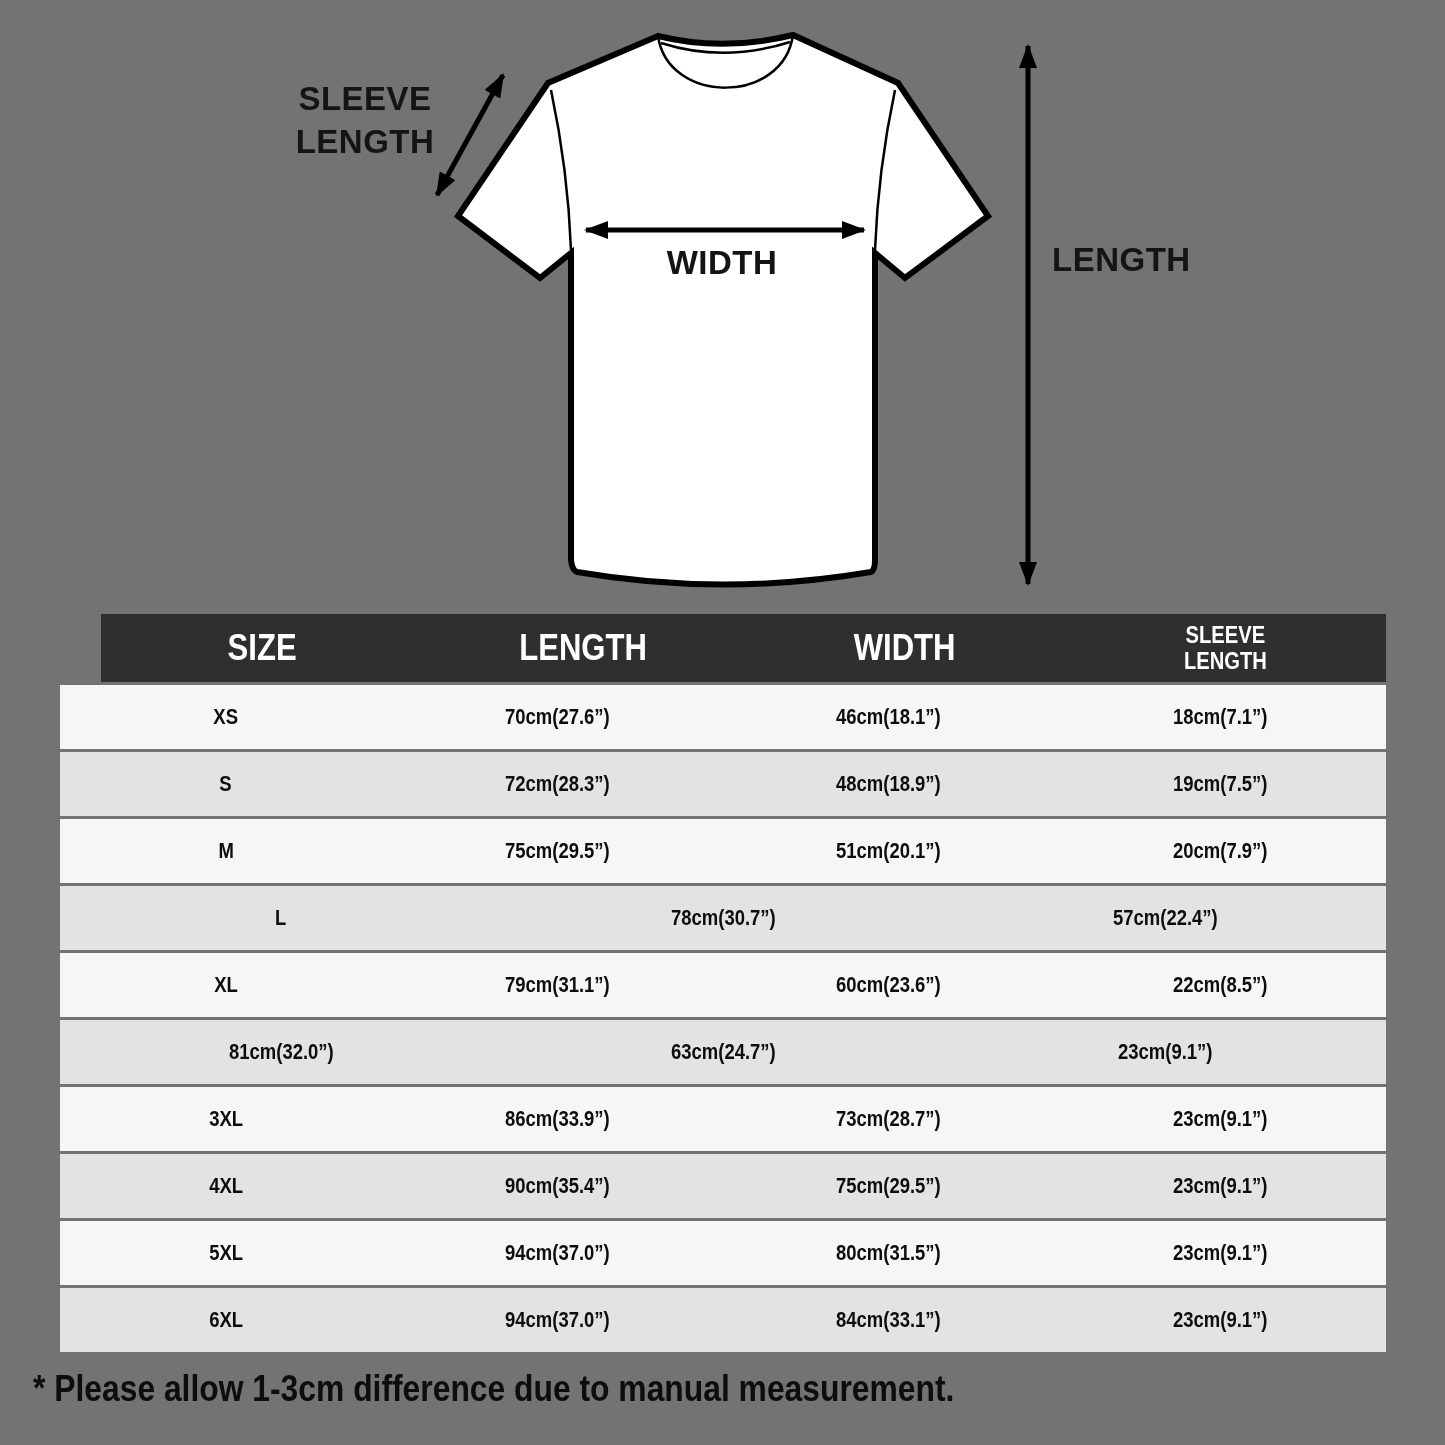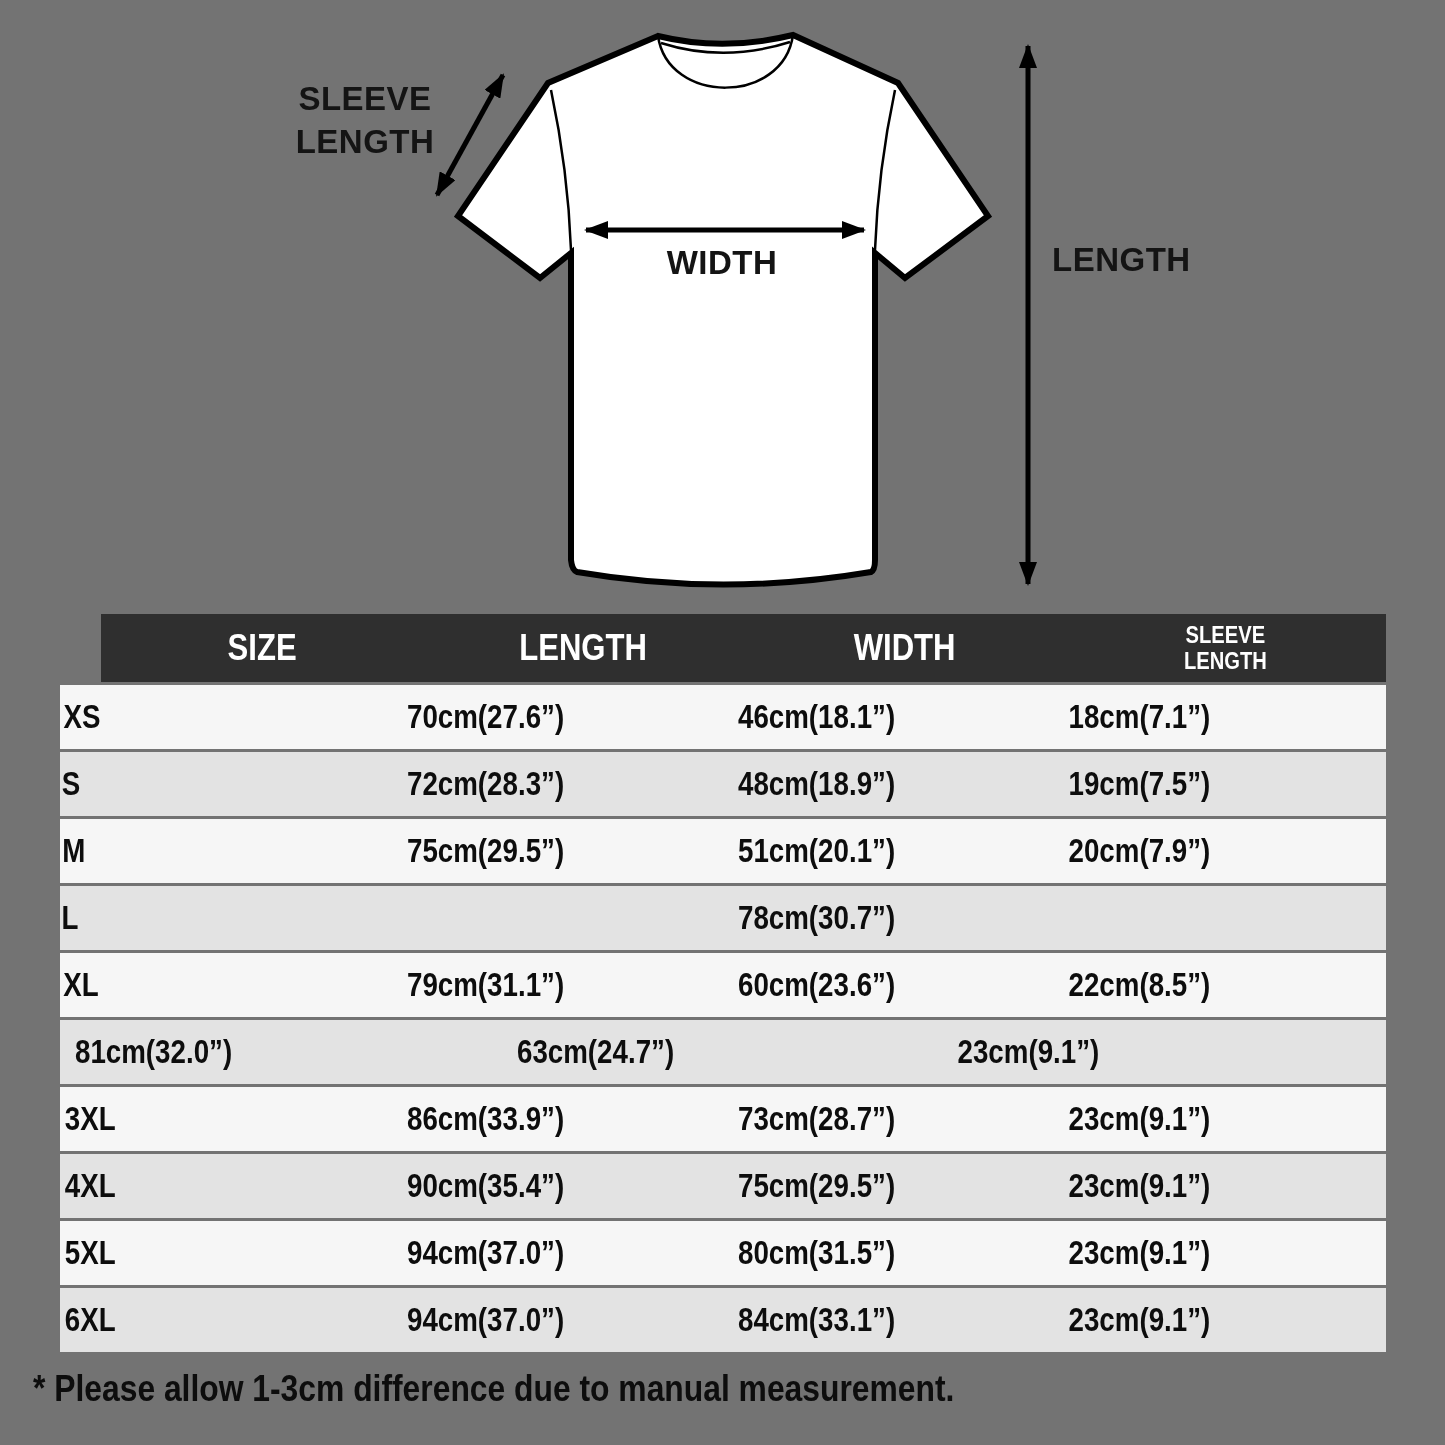--- a/index.html
+++ b/index.html
@@ -22,22 +22,22 @@
 
   
   .sizetable{position:absolute;left:60px;top:614px;width:1326px;}
   .thead{height:68px;background:var(--header-bg,#2f2f2f);display:flex;margin-left:41px;}
   .hcell{flex:1 1 0;display:flex;flex-direction:column;align-items:center;justify-content:center;color:#ffffff;}
   .hcell .line{font-weight:bold;font-size:37px;line-height:40px;}
   .hcell.small .line{font-size:24px;line-height:26px;}
   .trow{display:flex;height:64px;margin-top:3px;}
   .trow.light{background:var(--row-light,#f6f6f6);}
   .trow.dark{background:var(--row-dark,#e3e3e3);}
-  .cell{flex:1 1 0;display:flex;align-items:center;
-        font-weight:bold;font-size:33px;color:#0d0d0d;}
+  .cell{flex:1 1 0;display:flex;align-items:center;justify-content:center;
+        font-weight:bold;font-size:22px;color:#0d0d0d;}
   .cond{display:inline-block;transform:scaleX(0.84);transform-origin:center center;white-space:nowrap;}
 
   
   .footnote{
     position:absolute;left:33px;top:1368px;font-weight:bold;font-size:37px;color:#0d0d0d;
   }
   .footnote .cond{transform:scaleX(0.86);transform-origin:left center;}
 </style>
 </head>
 <body>
@@ -135,20 +135,23 @@
             <span class="cond">20cm(7.9”)</span>
           </div>
         </div>
         <div class="trow dark">
           <div class="cell">
             <span class="cond">L</span>
           </div>
           <div class="cell">
             <span class="cond">78cm(30.7”)</span>
           </div>
+          <div class="cell">
+            <span class="cond">57cm(22.4”)</span>
+          </div>
         </div>
         <div class="trow light">
           <div class="cell">
             <span class="cond">XL</span>
           </div>
           <div class="cell">
             <span class="cond">79cm(31.1”)</span>
           </div>
           <div class="cell">
             <span class="cond">60cm(23.6”)</span>

